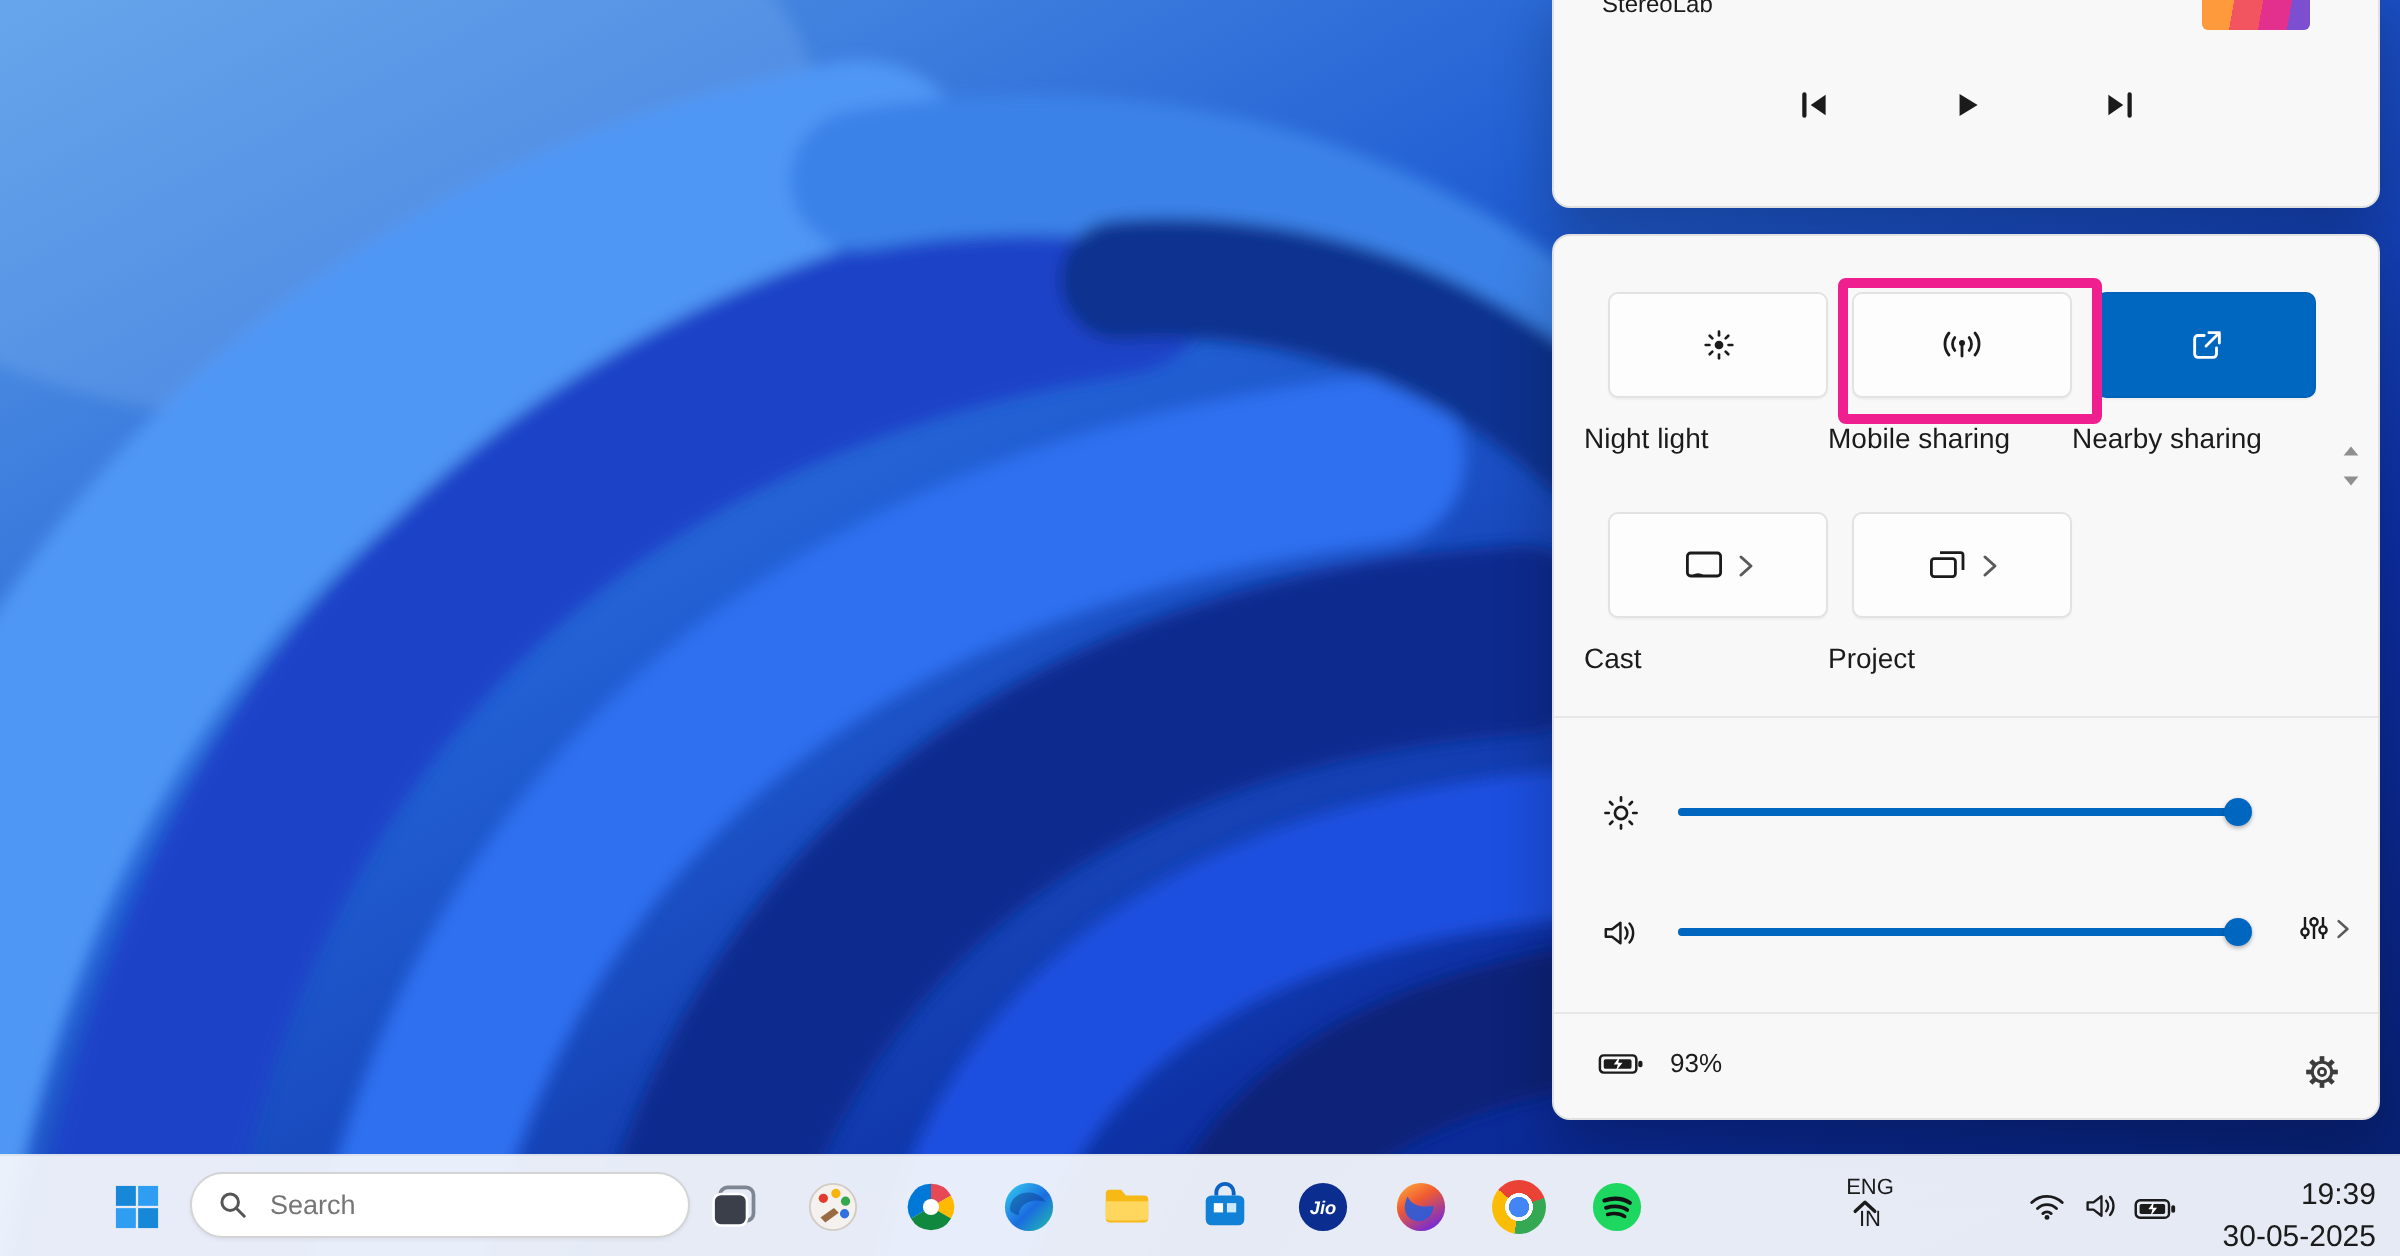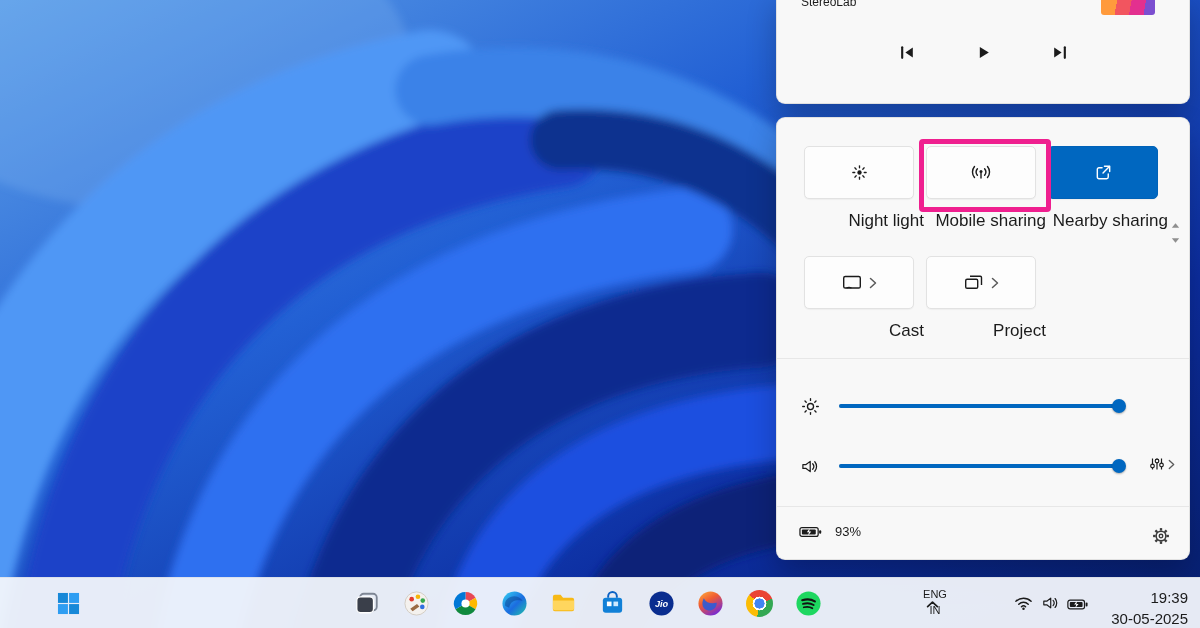--- a/index.html
+++ b/index.html
@@ -14,21 +14,21 @@
   .media-title{position:absolute;left:24px;top:4px;font-size:12px;color:#1b1b1b;}
   .album-art{position:absolute;right:34px;top:2px;width:54px;height:22px;border-radius:3px;
              background:linear-gradient(100deg,#ff9a3c 0 30%,#f2555f 30% 55%,#e3308f 55% 80%,#7c4fd0 80% 100%);}
   .media-controls{position:absolute;left:0;right:0;top:52px;display:flex;justify-content:center;align-items:center;gap:58px;}
   .media-btn{width:18px;height:18px;display:flex;align-items:center;justify-content:center;cursor:pointer;}
 
   .qs-card{left:776px;top:117px;width:412px;height:441px;}
   .tile{position:absolute;width:108px;height:51px;background:#fdfdfd;border:1px solid #e2e2e2;border-radius:5px;
         display:flex;align-items:center;justify-content:center;gap:7px;cursor:pointer;box-shadow:0 1px 1px rgba(0,0,0,.04);}
   .tile.on{background:#0067c0;border-color:#0062b8;}
-  .tile-label{position:absolute;width:132px;text-align:right;font-size:17px;color:#1b1b1b;}
+  .tile-label{position:absolute;width:132px;text-align:left;font-size:14px;color:#1b1b1b;}
   .t1{left:27px;top:28px}.t2{left:149px;top:28px}.t3{left:271px;top:28px}
   .t4{left:27px;top:138px}.t5{left:149px;top:138px}
   .l1{left:15px;top:93px}.l2{left:137px;top:93px}.l3{left:259px;top:93px}
   .l4{left:15px;top:203px}.l5{left:137px;top:203px}
   .annotation{position:absolute;left:142px;top:21px;width:122px;height:63px;border:5px solid #ef1f8f;border-radius:4px;pointer-events:none;z-index:5;}
   .qs-scroll{position:absolute;right:9px;display:flex;flex-direction:column;gap:8px;align-items:center;}
   .divider{position:absolute;left:0;right:0;height:1px;background:#e7e7e7;}
   .d1{top:240px}.d2{top:388px}
   .qs-slider-row{position:absolute;left:0;right:0;height:36px;}
   .r-bright{top:270px}.r-vol{top:330px}
@@ -286,20 +286,27 @@
 
     <div class="start-button">
       <svg width="23" height="23" viewBox="0 0 24 24">
           <rect x="1" y="1" width="10.4" height="10.4" fill="#1788d8"></rect>
           <rect x="12.6" y="1" width="10.4" height="10.4" fill="#2e9df2"></rect>
           <rect x="1" y="12.6" width="10.4" height="10.4" fill="#2e9df2"></rect>
           <rect x="12.6" y="12.6" width="10.4" height="10.4" fill="#1788d8"></rect>
         </svg>
     </div>
 
+    <div class="search-box">
+      <svg width="15" height="15" viewBox="0 0 16 16">
+          <circle cx="6.5" cy="6.5" r="4.4" fill="none" stroke="#555555" stroke-width="1.6"></circle>
+          <line x1="9.9" y1="9.9" x2="14" y2="14" stroke="#555555" stroke-width="1.6" stroke-linecap="round"></line>
+        </svg>
+      <input readonly="" placeholder="Search" style="">
+    </div>
 
     <div class="apps">
       <div class="app">
         <svg width="26" height="26" viewBox="0 0 28 28">
             <rect x="6.5" y="4" width="18" height="18" rx="4" fill="none" stroke="#7e8694" stroke-width="2"></rect>
             <rect x="3" y="7.5" width="18" height="17" rx="4" fill="#3a3f4a" stroke="#ffffff" stroke-width="1.4"></rect>
           </svg>
       </div>
       <div class="app">
         <svg width="27" height="27" viewBox="0 0 28 28">

